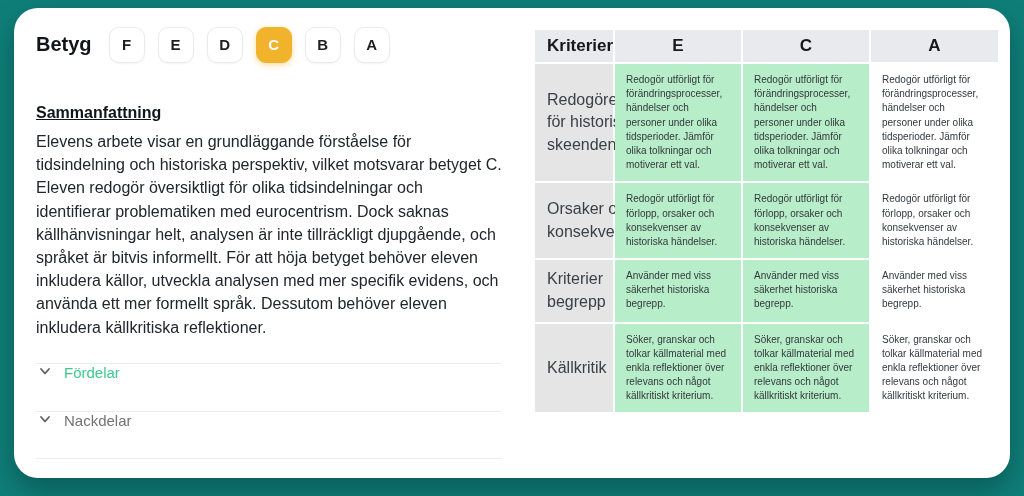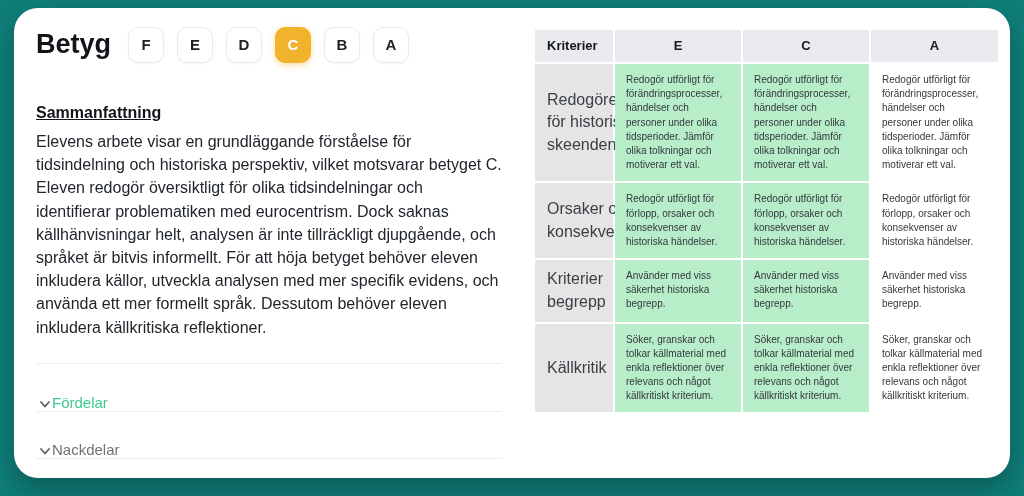--- a/index.html
+++ b/index.html
@@ -12,60 +12,60 @@
   }
   .card {
     position:absolute; left:14px; right:14px; top:8px; bottom:18px;
     background:#ffffff; border-radius:24px;
     box-shadow:0 12px 28px rgba(0,0,0,0.28);
     overflow:hidden;
   }
   
   .left-panel { position:absolute; left:22px; top:18px; width:466px; }
   .grade-row { display:flex; align-items:center; gap:13px; height:37px; }
-  .grade-label { font-size:27px; font-weight:700; color:#111418; margin-right:4px; }
+  .grade-label { font-size:20px; font-weight:700; color:#111418; margin-right:4px; }
   .grade-btn {
     width:36px; height:36px; border-radius:10px;
     background:#ffffff; border:1px solid #ebebeb;
     box-shadow:0 1px 2px rgba(0,0,0,0.05);
     display:flex; align-items:center; justify-content:center;
     font-size:15px; font-weight:700; color:#1c1f23; cursor:pointer;
     font-family:inherit;
   }
   .grade-btn.selected {
     background:#F2B32C; border-color:#F2B32C; color:#ffffff;
     box-shadow:0 2px 6px rgba(242,179,44,0.45);
   }
   .summary-title { margin-top:41px; font-size:16px; font-weight:700; color:#111418;text-decoration:underline; }
   .summary-text {
     margin-top:8px; font-size:16px; line-height:1.45; color:#21262c;
     width:466px;
   }
   .sections { margin-top:24px; }
   .section-row {
     border-top:1px solid #ededed;
-    height:48px; display:flex; align-items:flex-end; 
+    height:48px; display:flex; align-items:flex-start; gap:12px;
     cursor:pointer; padding-left:2px;
   }
   .section-row:last-child { border-bottom:1px solid #ededed; }
   .chevron { width:14px; height:14px; flex:0 0 auto; display:flex; align-items:center; }
   .chevron svg { display:block; }
   .section-label { font-size:15px; font-weight:500; }
   .section-label.pos { color:#3EC98E; }
   .section-label.neg { color:#737373; }
   
   .rubric {
     position:absolute; left:521px; top:22px; width:461px;
     display:grid;
     grid-template-columns:78px 126px 126px 127px;
     gap:2px; background:#ffffff;
   }
   .cell { font-size:10px; line-height:1.42; color:#33383d; }
   .head {
-    background:#E9EAED; font-weight:700; font-size:13px; color:#15181c;
+    background:#E9EAED; font-weight:700; font-size:17px; color:#15181c;
     height:32px; display:flex; align-items:center; justify-content:center;
   }
   .head.crit { justify-content:flex-start; padding-left:12px; }
   .crit-cell {
     background:#e5e5e5; color:#3b4046; font-size:16px;
     display:flex; align-items:center; padding:8px 6px 8px 12px;
   }
   .lvl-cell { padding:9px 11px; background:#ffffff; }
   .lvl-cell.hl { background:#B7EDC8; }
 </style>

